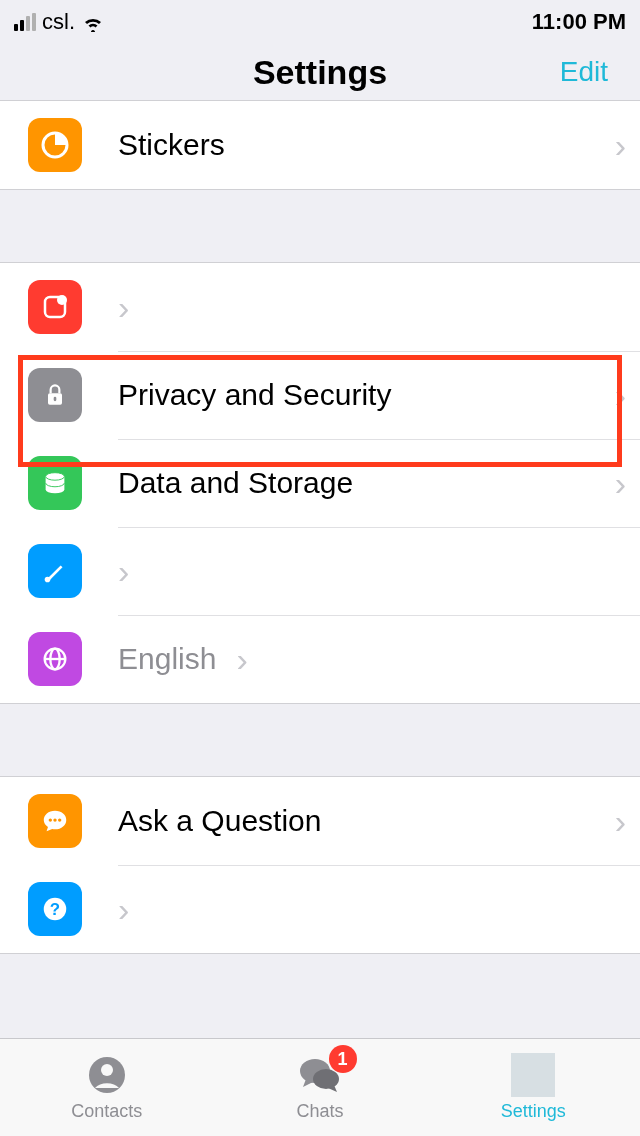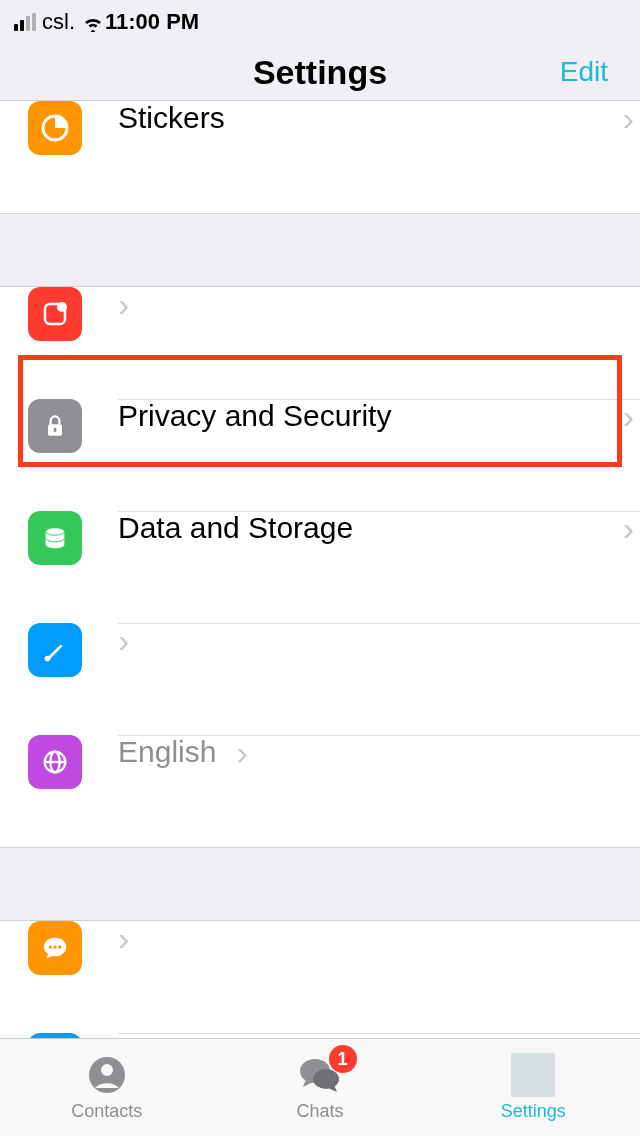--- a/index.html
+++ b/index.html
@@ -1,24 +1,24 @@
 <!DOCTYPE html>
 <html><head>
 <meta charset="utf-8">
 <style>
   * { box-sizing: border-box; margin: 0; padding: 0; }
   html, body { width: 640px; height: 1136px; font-family: -apple-system, "Helvetica Neue", Arial, sans-serif; background: #efeff4; overflow: hidden; }
-  .status-bar { height: 44px; display: flex; align-items: center; justify-content: flex-start; padding: 8px 14px; font-size: 22px; font-weight: 500; color: #000; background: #efeff4; }
+  .status-bar { height: 44px; display: flex; align-items: center; justify-content: space-between; padding: 8px 14px; font-size: 22px; font-weight: 500; color: #000; background: #efeff4; }
   .status-left, .status-right { display: flex; align-items: center; gap: 6px; }
   .status-center { font-weight: 600; }
   .header { height: 56px; display: flex; align-items: center; justify-content: center; position: relative; background: #efeff4; }
   .header-title { font-size: 34px; font-weight: 700; }
   .header-edit { position: absolute; right: 32px; font-size: 28px; color: #1fb9d8; }
   .list { background: #fff; border-top: 1px solid #d0d0d4; border-bottom: 1px solid #d0d0d4; }
-  .row { display: flex; align-items: flex-start; height: 112px; padding-left: 28px; padding-right: 6px; position: relative; }
+  .row { display: flex; align-items: center; height: 88px; padding-left: 28px; padding-right: 14px; position: relative; }
   .row + .row::before { content: ""; position: absolute; top: 0; left: 118px; right: 0; height: 1px; background: #e0e0e3; }
   .icon-box { width: 54px; height: 54px; border-radius: 12px; display: flex; align-items: center; justify-content: center; flex-shrink: 0; margin-right: 36px; }
   .row-label { font-size: 30px; color: #000; flex: 1; }
   .row-value { font-size: 30px; color: #8e8e93; margin-right: 20px; }
   .chevron { color: #c7c7cc; font-size: 34px; line-height: 1; }
   .highlight { position: absolute; border: 5px solid #ff3b1c; pointer-events: none; }
   .tabbar { position: absolute; bottom: 0; left: 0; right: 0; height: 98px; border-top: 1px solid #c8c8cc; background: #f8f8f8; display: flex; }
   .tab { flex: 1; display: flex; flex-direction: column; align-items: center; justify-content: center; gap: 4px; color: #8e8e93; font-size: 18px; position: relative; }
   .tab.active { color: #1fb9d8; }
   .tab-icon { width: 48px; height: 44px; display: flex; align-items: center; justify-content: center; }
@@ -135,20 +135,21 @@
 <div class="list">
   <div class="row">
     <div class="icon-box" style="background:#ff9500">
       <svg width="30" height="30" viewBox="0 0 32 32">
           <path d="M16 5 C9 5 4 9.5 4 15 C4 18 5.8 20.6 8.5 22.3 L7 27 L13 24.5 C14 24.7 15 24.8 16 24.8 C23 24.8 28 20.3 28 14.8 C28 9.3 23 5 16 5 Z" fill="#fff"></path>
           <circle cx="11" cy="15" r="1.8" fill="#ff9500"></circle>
           <circle cx="16" cy="15" r="1.8" fill="#ff9500"></circle>
           <circle cx="21" cy="15" r="1.8" fill="#ff9500"></circle>
         </svg>
     </div>
+    <div class="row-label">Ask a Question</div>
     <div class="chevron">›</div>
   </div>
   <div class="row">
     <div class="icon-box" style="background:#009dff">
       <svg width="30" height="30" viewBox="0 0 32 32">
           <circle cx="16" cy="16" r="12" fill="#fff"></circle>
           <text x="16" y="22" text-anchor="middle" font-size="18" font-weight="700" fill="#009dff">?</text>
         </svg>
     </div>
     <div class="chevron">›</div>

